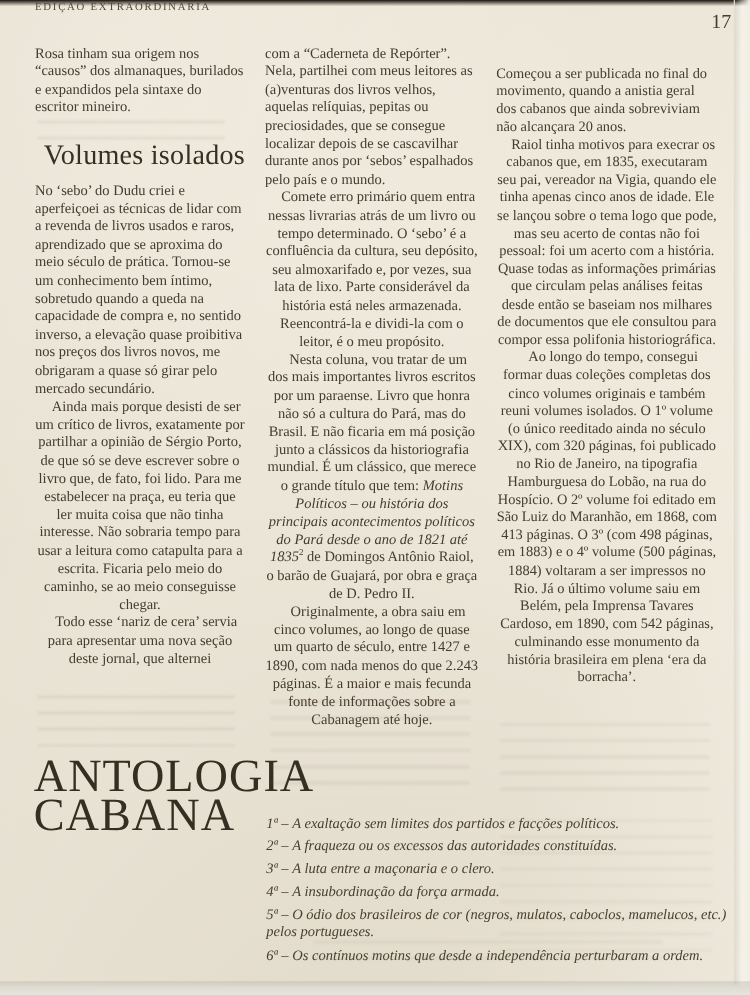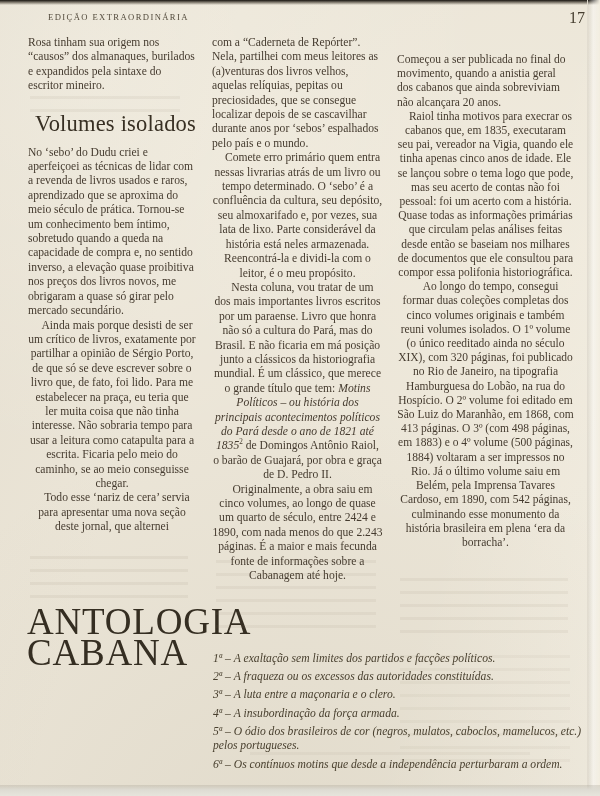--- a/index.html
+++ b/index.html
@@ -16,22 +16,22 @@
       linear-gradient(105deg, rgba(205,196,178,.16), transparent 30%, transparent 72%, rgba(255,252,244,.30));
   }
   .edge-top{position:absolute;top:0;left:0;right:0;height:5px;
     background:linear-gradient(180deg,#17140f 0%,rgba(70,62,50,.55) 55%,rgba(70,62,50,0) 100%);}
   .edge-right{position:absolute;top:0;right:0;width:12px;height:100%;
     background:linear-gradient(90deg,rgba(0,0,0,.05) 0,rgba(255,255,255,.42) 45%,#f2ede0 100%);
     border-left:1px solid rgba(90,80,64,.10);}
   .edge-bottom{position:absolute;left:0;right:0;bottom:0;height:11px;
     background:linear-gradient(180deg,rgba(80,72,58,.14) 0,#dedcd3 45%,#e6e4dc 100%);}
 
-  .kicker{position:absolute;left:28px;top:12px;font-size:8.6px;letter-spacing:1.4px;
-    color:#524a3c;text-transform:uppercase;margin-left:20px;}
+  .kicker{position:absolute;left:28px;top:0;font-size:8.6px;letter-spacing:1.4px;
+    color:#524a3c;text-transform:uppercase;}
   .folio{position:absolute;right:15px;top:9px;font-size:16px;color:#463e30;}
 
   .col{position:absolute;top:36px;font-size:11.6px;line-height:14.4px;text-align:left;}
   .col-left{left:28px;width:168px;}
   .col-mid{left:212px;width:171px;}
   .col-right{left:397px;width:177px;font-size:11.5px;line-height:14.2px;margin-top:16px;}
   .col p{margin:0;}
   .col p.ind{text-indent:10px;text-align:center;}
 
   .section-heading{
@@ -79,21 +79,21 @@
     <div class="section-heading">Volumes isolados</div>
     <p>No ‘sebo’ do Dudu criei e aperfeiçoei as técnicas de lidar com a revenda de livros usados e raros, aprendizado que se aproxima do meio século de prática. Tornou-se um conhecimento bem íntimo, sobretudo quando a queda na capacidade de compra e, no sentido inverso, a elevação quase proibitiva nos preços dos livros novos, me obrigaram a quase só girar pelo mercado secundário.</p>
     <p class="ind">Ainda mais porque desisti de ser um crítico de livros, exatamente por partilhar a opinião de Sérgio Porto, de que só se deve escrever sobre o livro que, de fato, foi lido. Para me estabelecer na praça, eu teria que ler muita coisa que não tinha interesse. Não sobraria tempo para usar a leitura como catapulta para a escrita. Ficaria pelo meio do caminho, se ao meio conseguisse chegar.</p>
     <p class="ind">Todo esse ‘nariz de cera’ servia para apresentar uma nova seção deste jornal, que alternei</p>
   </div>
 
   <div class="col col-mid">
     <p>com a “Caderneta de Repórter”. Nela, partilhei com meus leitores as (a)venturas dos livros velhos, aquelas relíquias, pepitas ou preciosidades, que se consegue localizar depois de se cascavilhar durante anos por ‘sebos’ espalhados pelo país e o mundo.</p>
     <p class="ind">Comete erro primário quem entra nessas livrarias atrás de um livro ou tempo determinado. O ‘sebo’ é a confluência da cultura, seu depósito, seu almoxarifado e, por vezes, sua lata de lixo. Parte considerável da história está neles armazenada. Reencontrá-la e dividi-la com o leitor, é o meu propósito.</p>
     <p class="ind"><span>Nesta coluna, vou tratar de um dos mais importantes livros escritos por um paraense. Livro que honra não só a cultura do Pará, mas do Brasil. E não ficaria em má posição junto a clássicos da historiografia mundial. É um clássico, que merece o grande título que tem: </span><span class="it">Motins Políticos – ou história dos principais acontecimentos políticos do Pará desde o ano de 1821 até 1835</span><sup>2</sup><span> de Domingos Antônio Raiol, o barão de Guajará, por obra e graça de D. Pedro II.</span></p>
-    <p class="ind">Originalmente, a obra saiu em cinco volumes, ao longo de quase um quarto de século, entre 2424 e 1890, com nada menos do que 2.243 páginas. É a maior e mais fecunda fonte de informações sobre a Cabanagem até hoje.</p>
+    <p class="ind">Originalmente, a obra saiu em cinco volumes, ao longo de quase um quarto de século, entre 1427 e 1890, com nada menos do que 2.243 páginas. É a maior e mais fecunda fonte de informações sobre a Cabanagem até hoje.</p>
   </div>
 
   <div class="col col-right">
     <p>Começou a ser publicada no final do movimento, quando a anistia geral dos cabanos que ainda sobreviviam não alcançara 20 anos.</p>
     <p class="ind">Raiol tinha motivos para execrar os cabanos que, em 1835, executaram seu pai, vereador na Vigia, quando ele tinha apenas cinco anos de idade. Ele se lançou sobre o tema logo que pode, mas seu acerto de contas não foi pessoal: foi um acerto com a história. Quase todas as informações primárias que circulam pelas análises feitas desde então se baseiam nos milhares de documentos que ele consultou para compor essa polifonia historiográfica.</p>
     <p class="ind">Ao longo do tempo, consegui formar duas coleções completas dos cinco volumes originais e também reuni volumes isolados. O 1º volume (o único reeditado ainda no século XIX), com 320 páginas, foi publicado no Rio de Janeiro, na tipografia Hamburguesa do Lobão, na rua do Hospício. O 2º volume foi editado em São Luiz do Maranhão, em 1868, com 413 páginas. O 3º (com 498 páginas, em 1883) e o 4º volume (500 páginas, 1884) voltaram a ser impressos no Rio. Já o último volume saiu em Belém, pela Imprensa Tavares Cardoso, em 1890, com 542 páginas, culminando esse monumento da história brasileira em plena ‘era da borracha’.</p>
   </div>
 
   <div class="big-headline">ANTOLOGIA CABANA</div>
 

